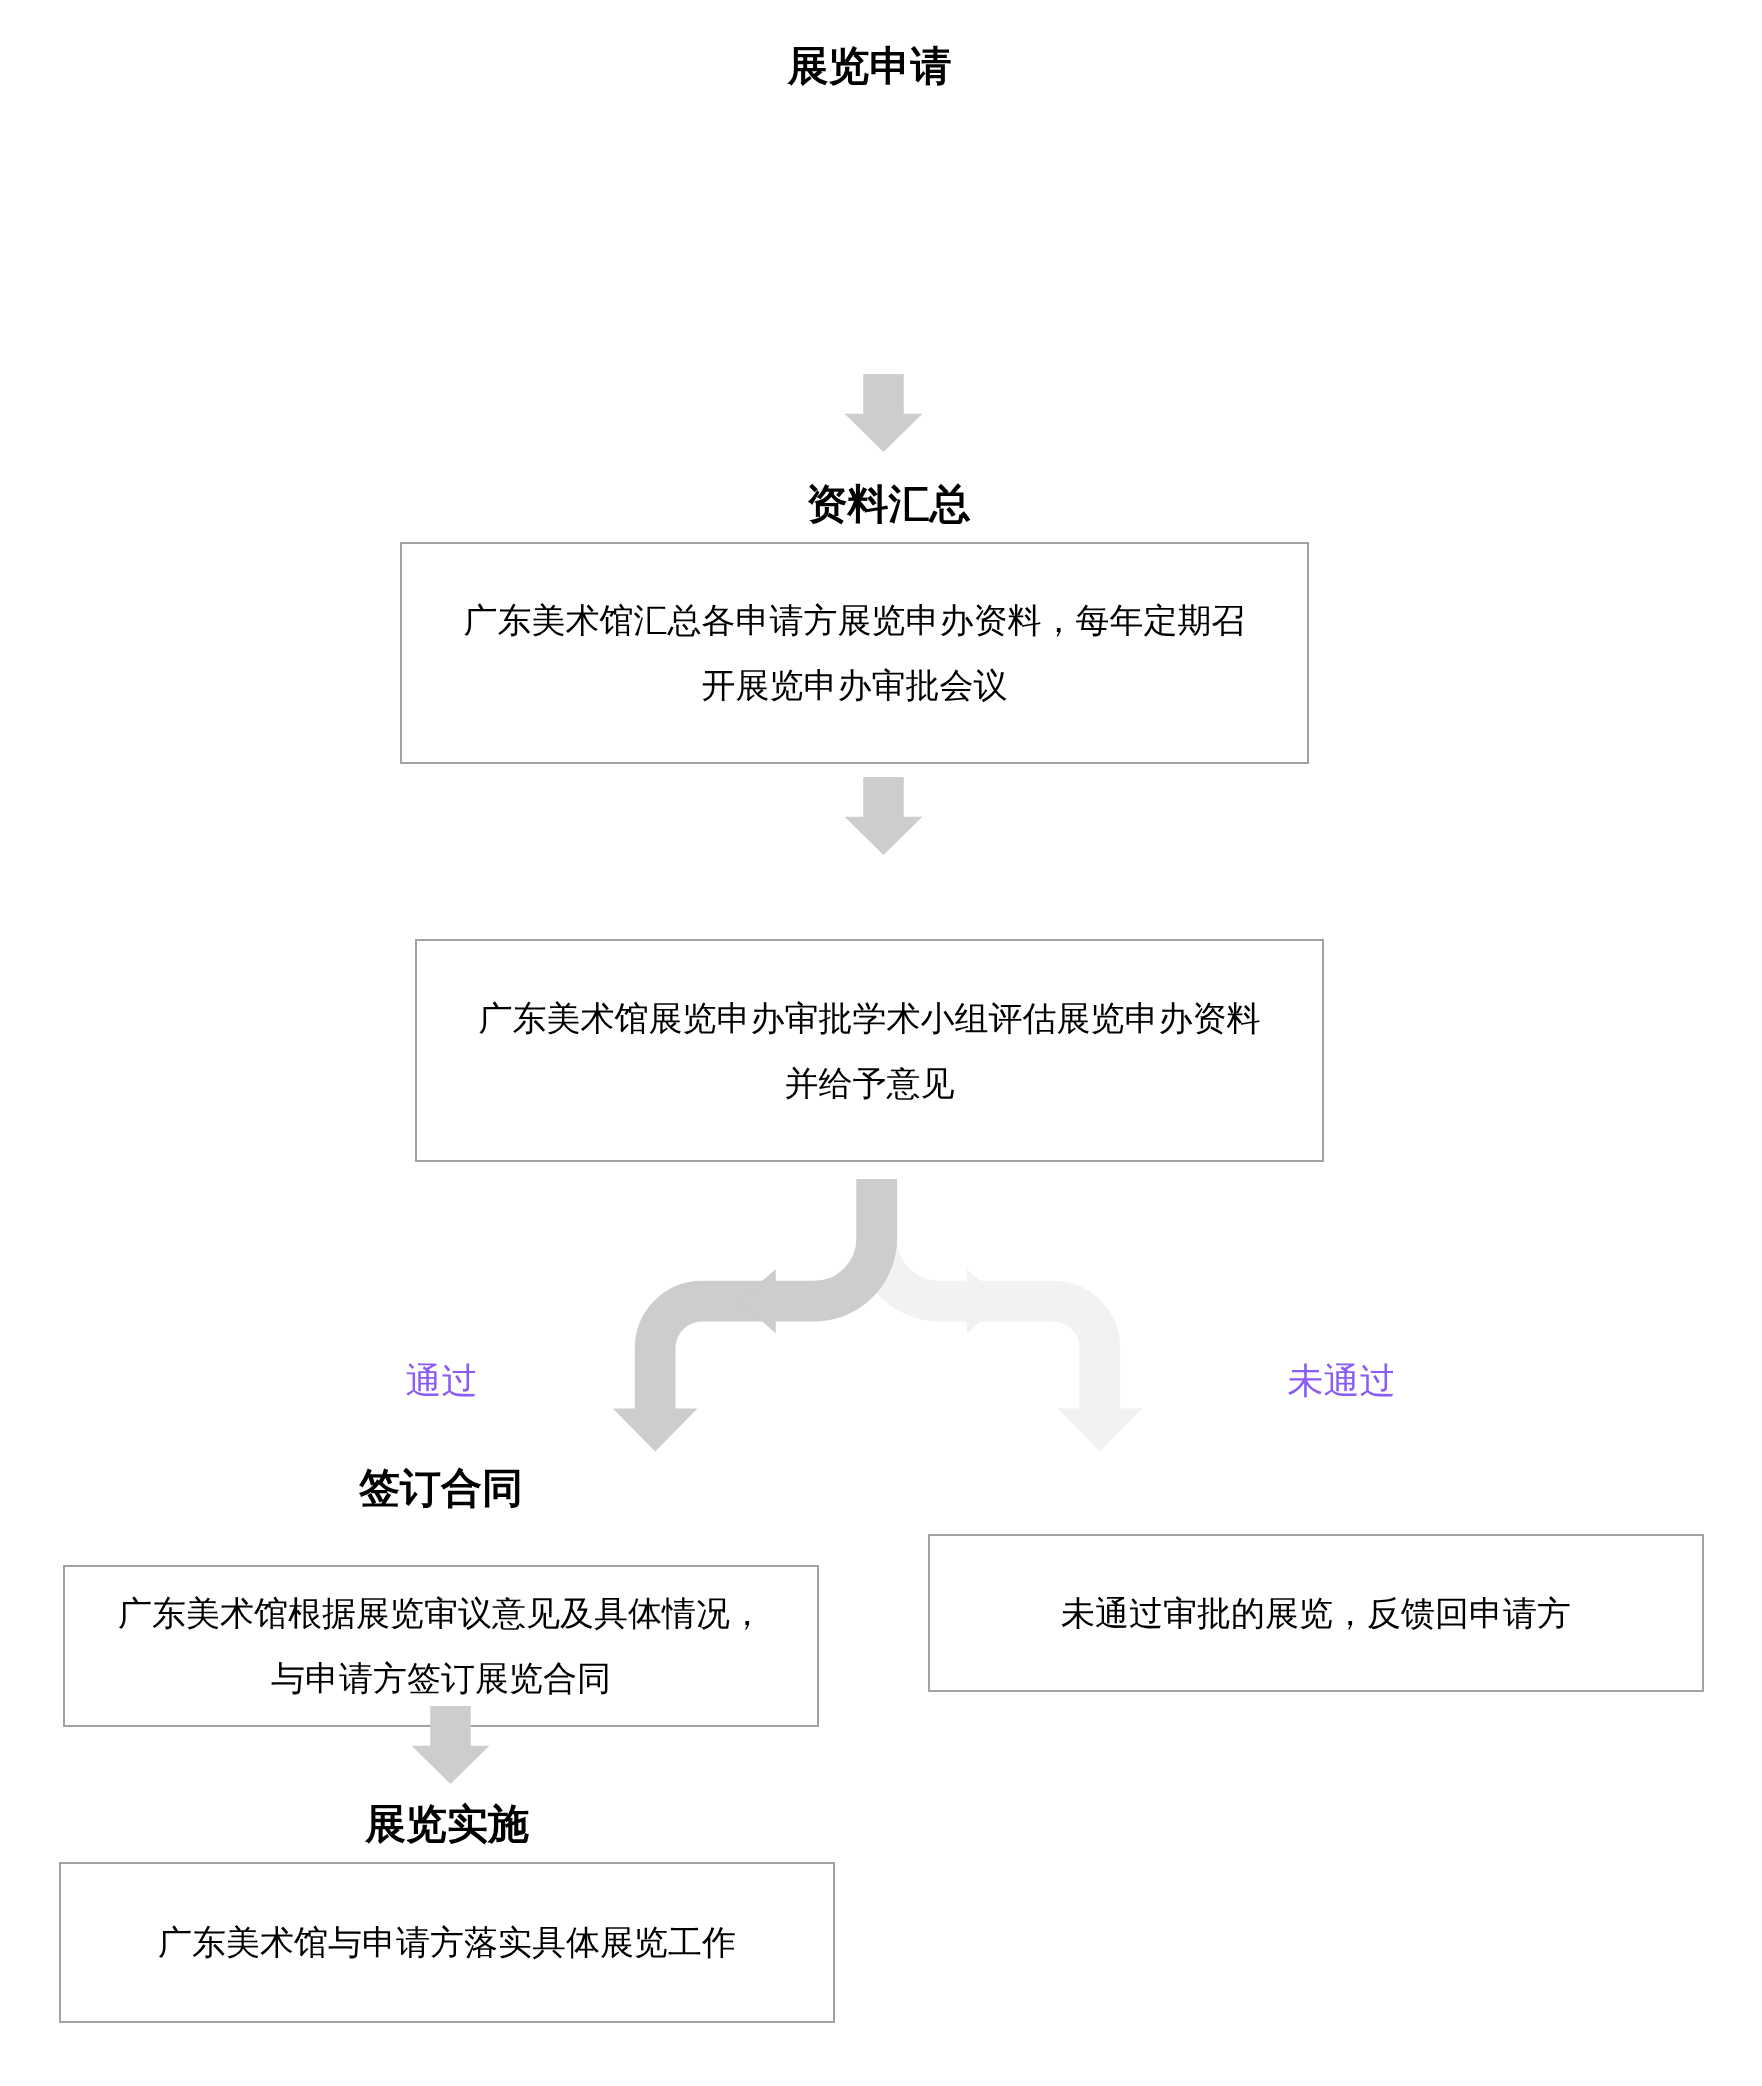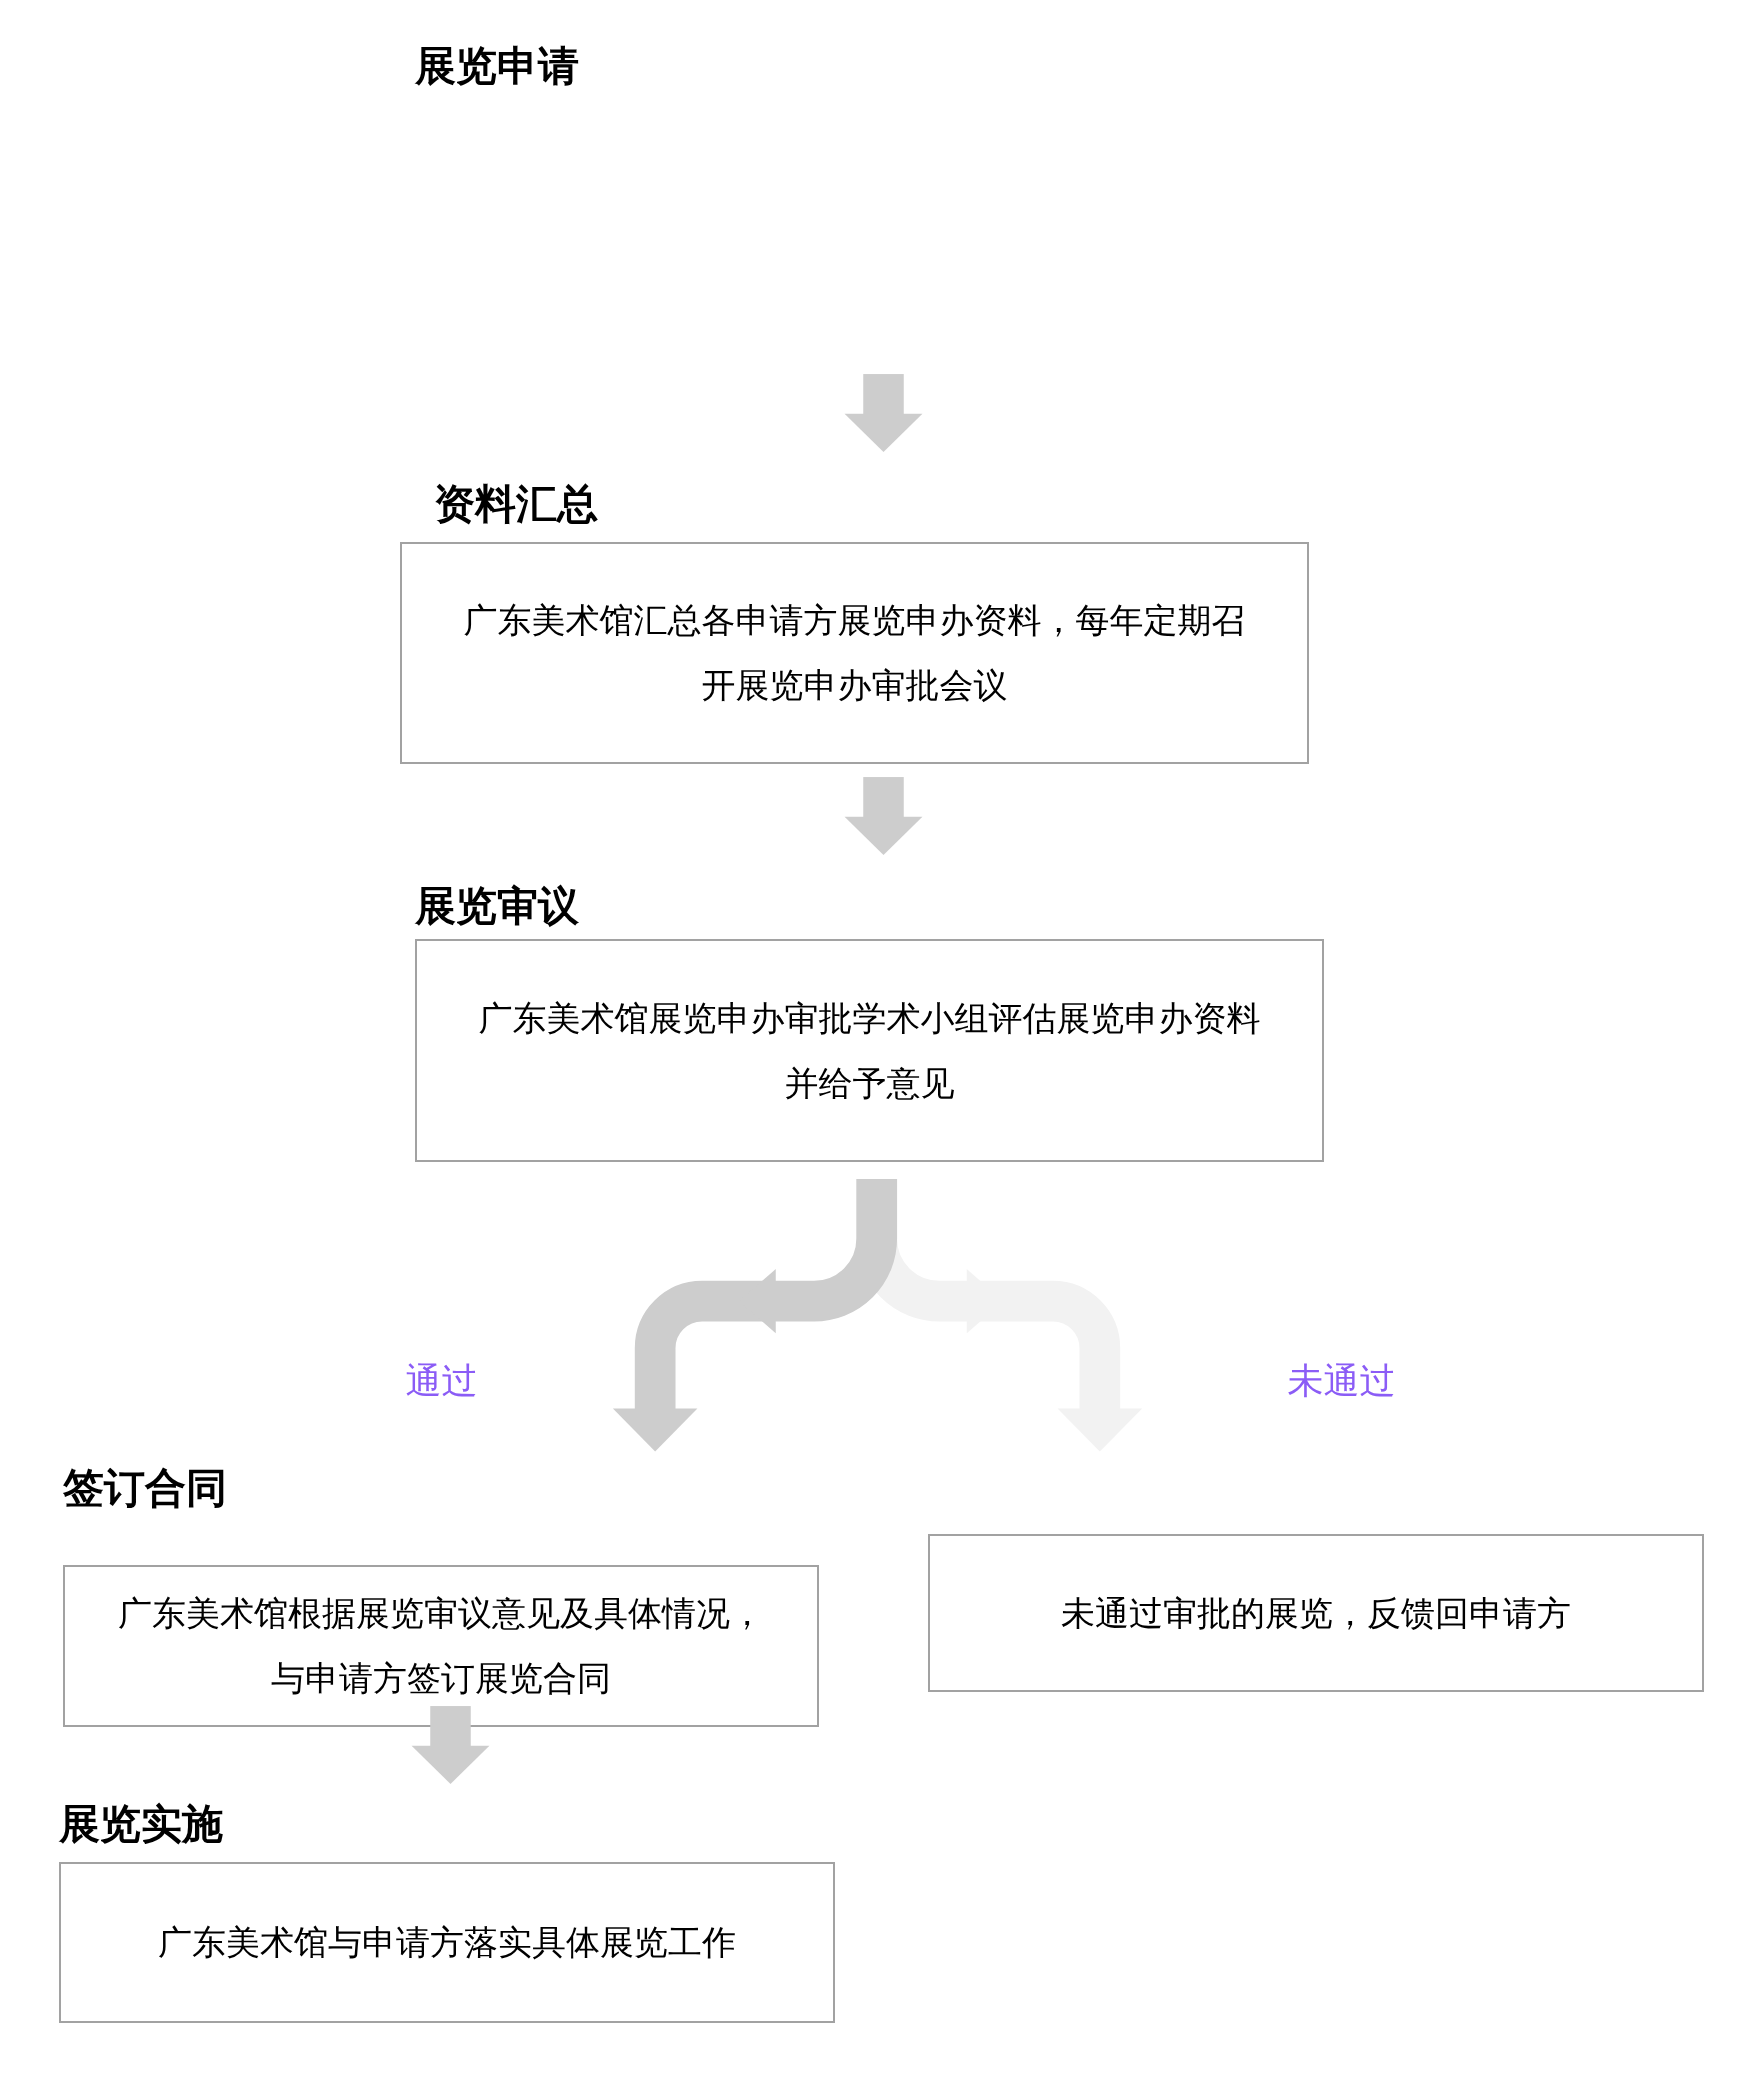--- a/index.html
+++ b/index.html
@@ -10,20 +10,21 @@
     background:#ffffff;
     font-family:"Liberation Sans","DejaVu Sans",sans-serif;
     color:#000000;
     overflow:hidden;
   }
   .sec-title{
     position:absolute;
     font-size:41px;
     font-weight:700;
     line-height:50px;
+    text-align:center;
     color:#000000;
   }
   .fbox{
     position:absolute;
     box-sizing:border-box;
     border:2.4px solid #a2a2a2;
     background:#ffffff;
     display:flex;
     align-items:center;
     justify-content:center;
@@ -66,21 +67,20 @@
   <div class="fbox" style="left:400px;top:542px;width:909px;height:222px;">
     <span class="fbox-text">广东美术馆汇总各申请方展览申办资料，每年定期召
 开展览申办审批会议</span>
   </div>
 
   <svg class="arr" style="left:843px;top:777px;" width="81" height="78" viewBox="0 0 104 100">
     <rect class="arrow-fill" x="26" y="0" width="52" height="52"></rect>
     <polygon class="arrow-fill" points="2,51 102,51 52,100"></polygon>
   </svg>
 
-  <div class="sec-title" style="left:415px;top:881px;width:909px;">展览审议</div>
   <div class="fbox" style="left:415px;top:939px;width:909px;height:223px;">
     <span class="fbox-text">广东美术馆展览申办审批学术小组评估展览申办资料
 并给予意见</span>
   </div>
 
   <svg class="arr" style="left:580px;top:1179px;" width="595" height="282" viewBox="0 0 760 360">
 
     <g>
       <path class="branch-light-stroke" d="M 379 0 V 76 A 80 80 0 0 0 459 156 H 604 A 60 60 0 0 1 664 216 V 295"></path>
       <polygon class="branch-light-fill" points="610,293 718,293 664,348"></polygon>

